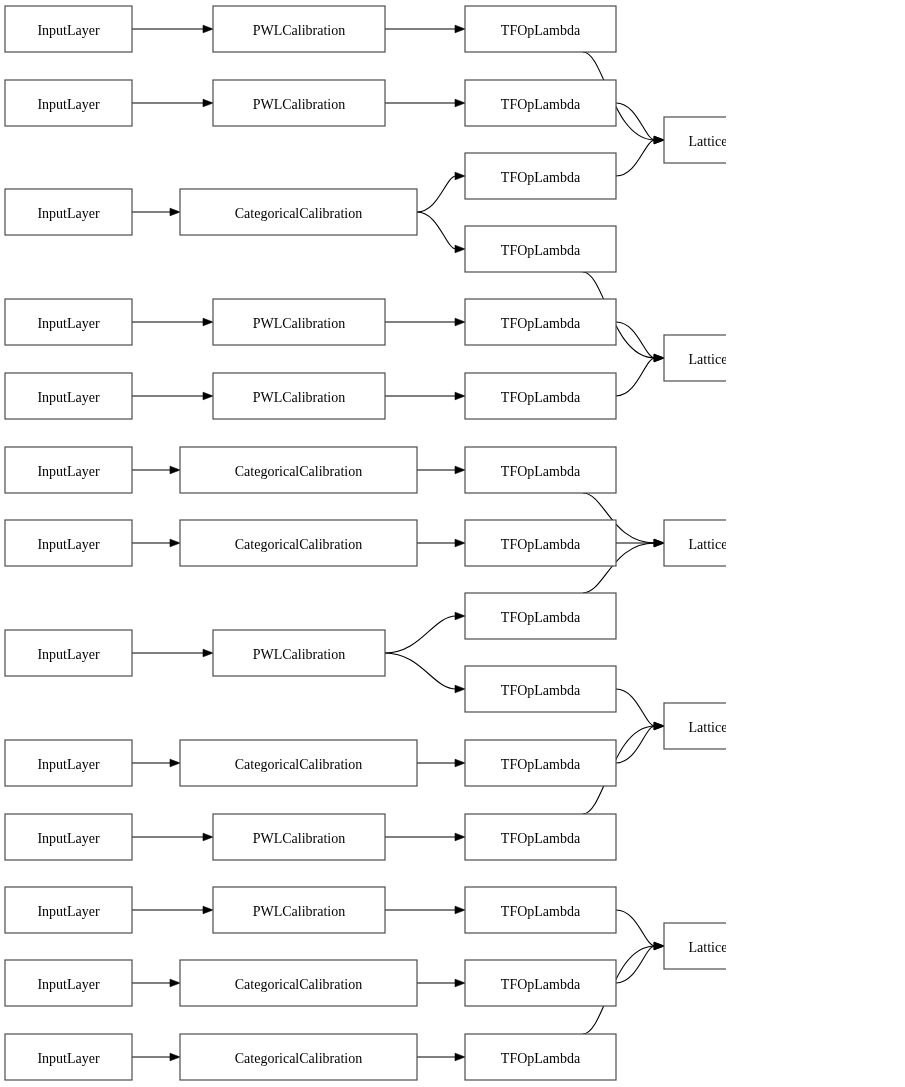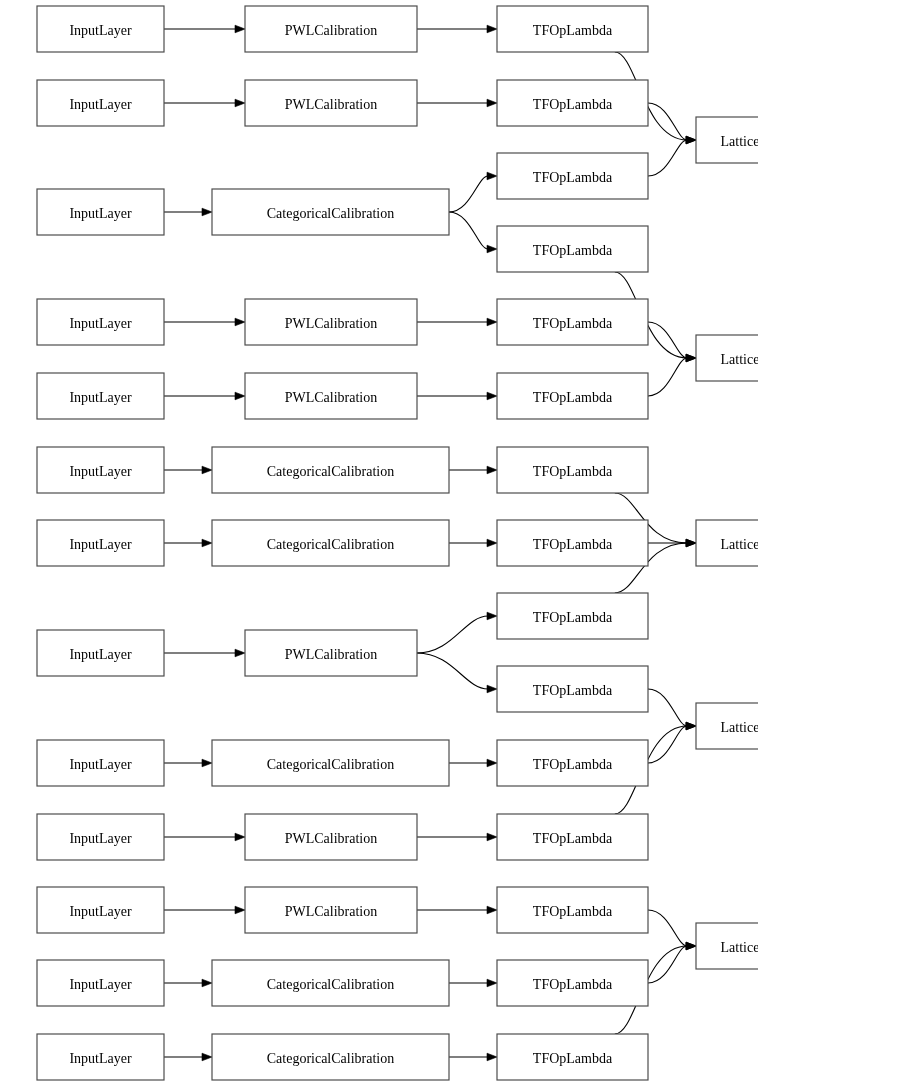--- a/index.html
+++ b/index.html
@@ -9,21 +9,20 @@
   }
   body {
     font-family: "Liberation Serif", "DejaVu Serif", serif;
   }
   #diagram-root {
     position: relative;
     width: 726px;
     height: 1087px;
     background: #ffffff;
     overflow: hidden;
-    margin-left: 32px;
   }
   #graph-svg {
     position: absolute;
     top: 0;
     left: 0;
     width: 905px;
     height: 1087px;
   }
   .node-box {
     fill: #ffffff;

